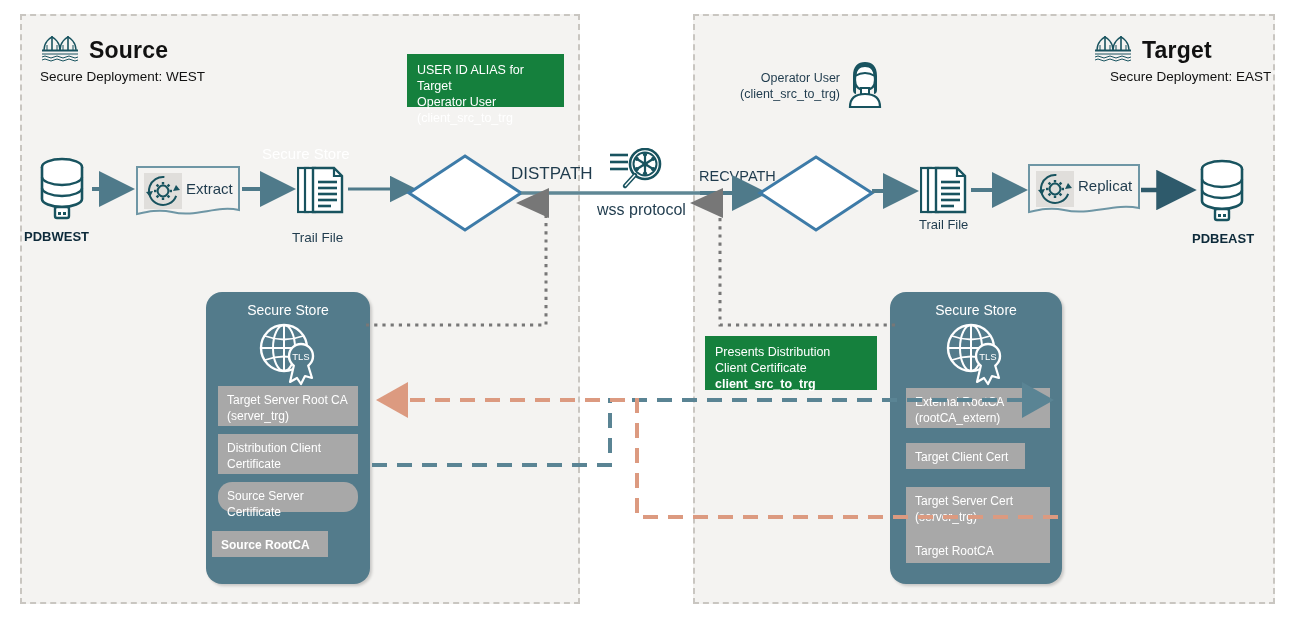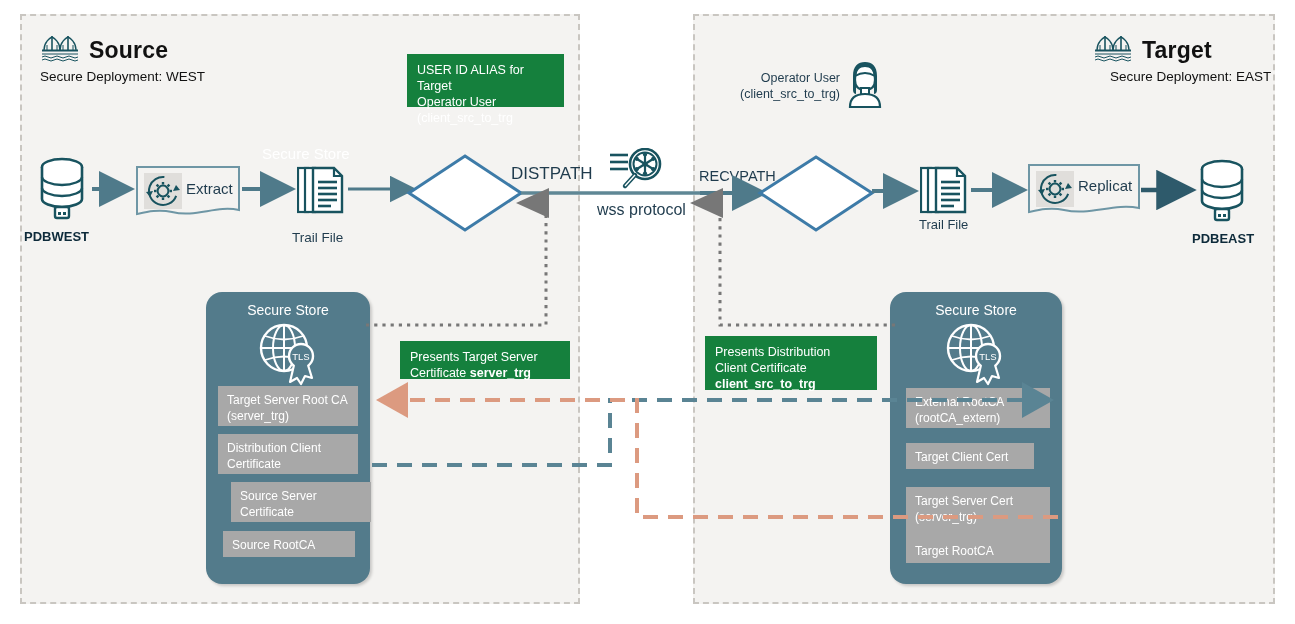--- a/index.html
+++ b/index.html
@@ -295,25 +295,25 @@
       </svg>
     </div>
     <div class="cert" style="left:12px;top:94px;width:140px;height:40px;">
       <div>Target Server  Root CA</div>
       <div>(server_trg)</div>
     </div>
     <div class="cert" style="left:12px;top:142px;width:140px;height:40px;">
       <div>Distribution Client</div>
       <div>Certificate</div>
     </div>
-    <div class="cert" style="left:25px;top:190px;width:140px;height:40px;">
+    <div class="cert" style="left:12px;top:190px;width:140px;height:30px;border-radius:14px;">
       <div>Source Server</div>
       <div>Certificate</div>
     </div>
-    <div class="cert" style="left:17px;top:239px;width:132px;height:26px;">
+    <div class="cert" style="left:6px;top:239px;width:116px;height:26px;font-weight:bold;">
       <div>Source RootCA</div>
     </div>
   </div>
 
   <div class="store" id="store-target" style="left:890px;top:292px;width:172px;height:292px;">
     <div class="store-title">Secure Store</div>
     <div class="abs" style="left:50px;top:28px;">
       <svg width="72" height="66" viewBox="0 0 72 66">
         <circle cx="31" cy="28" r="23" fill="none" stroke="#ffffff" stroke-width="2.4"></circle>
         <ellipse cx="31" cy="28" rx="11" ry="23" fill="none" stroke="#ffffff" stroke-width="2"></ellipse>
@@ -323,38 +323,32 @@
         <path d="M12 40 q19 -7 38 0" fill="none" stroke="#ffffff" stroke-width="1.8"></path>
         <circle cx="48" cy="36" r="12" fill="#537b8b" stroke="#ffffff" stroke-width="2.4"></circle>
         <text x="48" y="40" text-anchor="middle" font-size="9.5" fill="#ffffff" class="ndtxt">TLS</text>
         <path d="M41 45 L37 62 L44 58 L48 64 L52 56 L59 58 L55 45" fill="#537b8b" stroke="#ffffff" stroke-width="2.2" stroke-linejoin="round"></path>
       </svg>
     </div>
     <div class="cert" style="left:16px;top:96px;width:144px;height:40px;">
       <div>External RootCA</div>
       <div>(rootCA_extern)</div>
     </div>
-    <div class="cert" style="left:16px;top:151px;width:128px;height:26px;">
+    <div class="cert" style="left:16px;top:151px;width:119px;height:26px;">
       <div>Target Client Cert</div>
     </div>
     <div class="cert" style="left:16px;top:195px;width:144px;height:56px;">
       <div>Target Server Cert</div>
       <div>(server_trg)</div>
     </div>
     <div class="cert" style="left:16px;top:245px;width:144px;height:26px;">
       <div>Target RootCA</div>
     </div>
   </div>
 
-  <div class="note" style="left:400px;top:341px;width:170px;height:38px;">
-    <div>Presents Target Server</div>
-    <div>
-      <span>Certificate </span><b>server_trg</b>
-    </div>
-  </div>
 
   <div class="note" style="left:705px;top:336px;width:172px;height:54px;">
     <div>Presents Distribution</div>
     <div>Client Certificate</div>
     <div><b>client_src_to_trg</b></div>
   </div>
 
   <svg class="overlay">
     <defs>
       <marker id="ah-teal" markerWidth="9" markerHeight="9" refX="7.5" refY="4.5" orient="auto">

